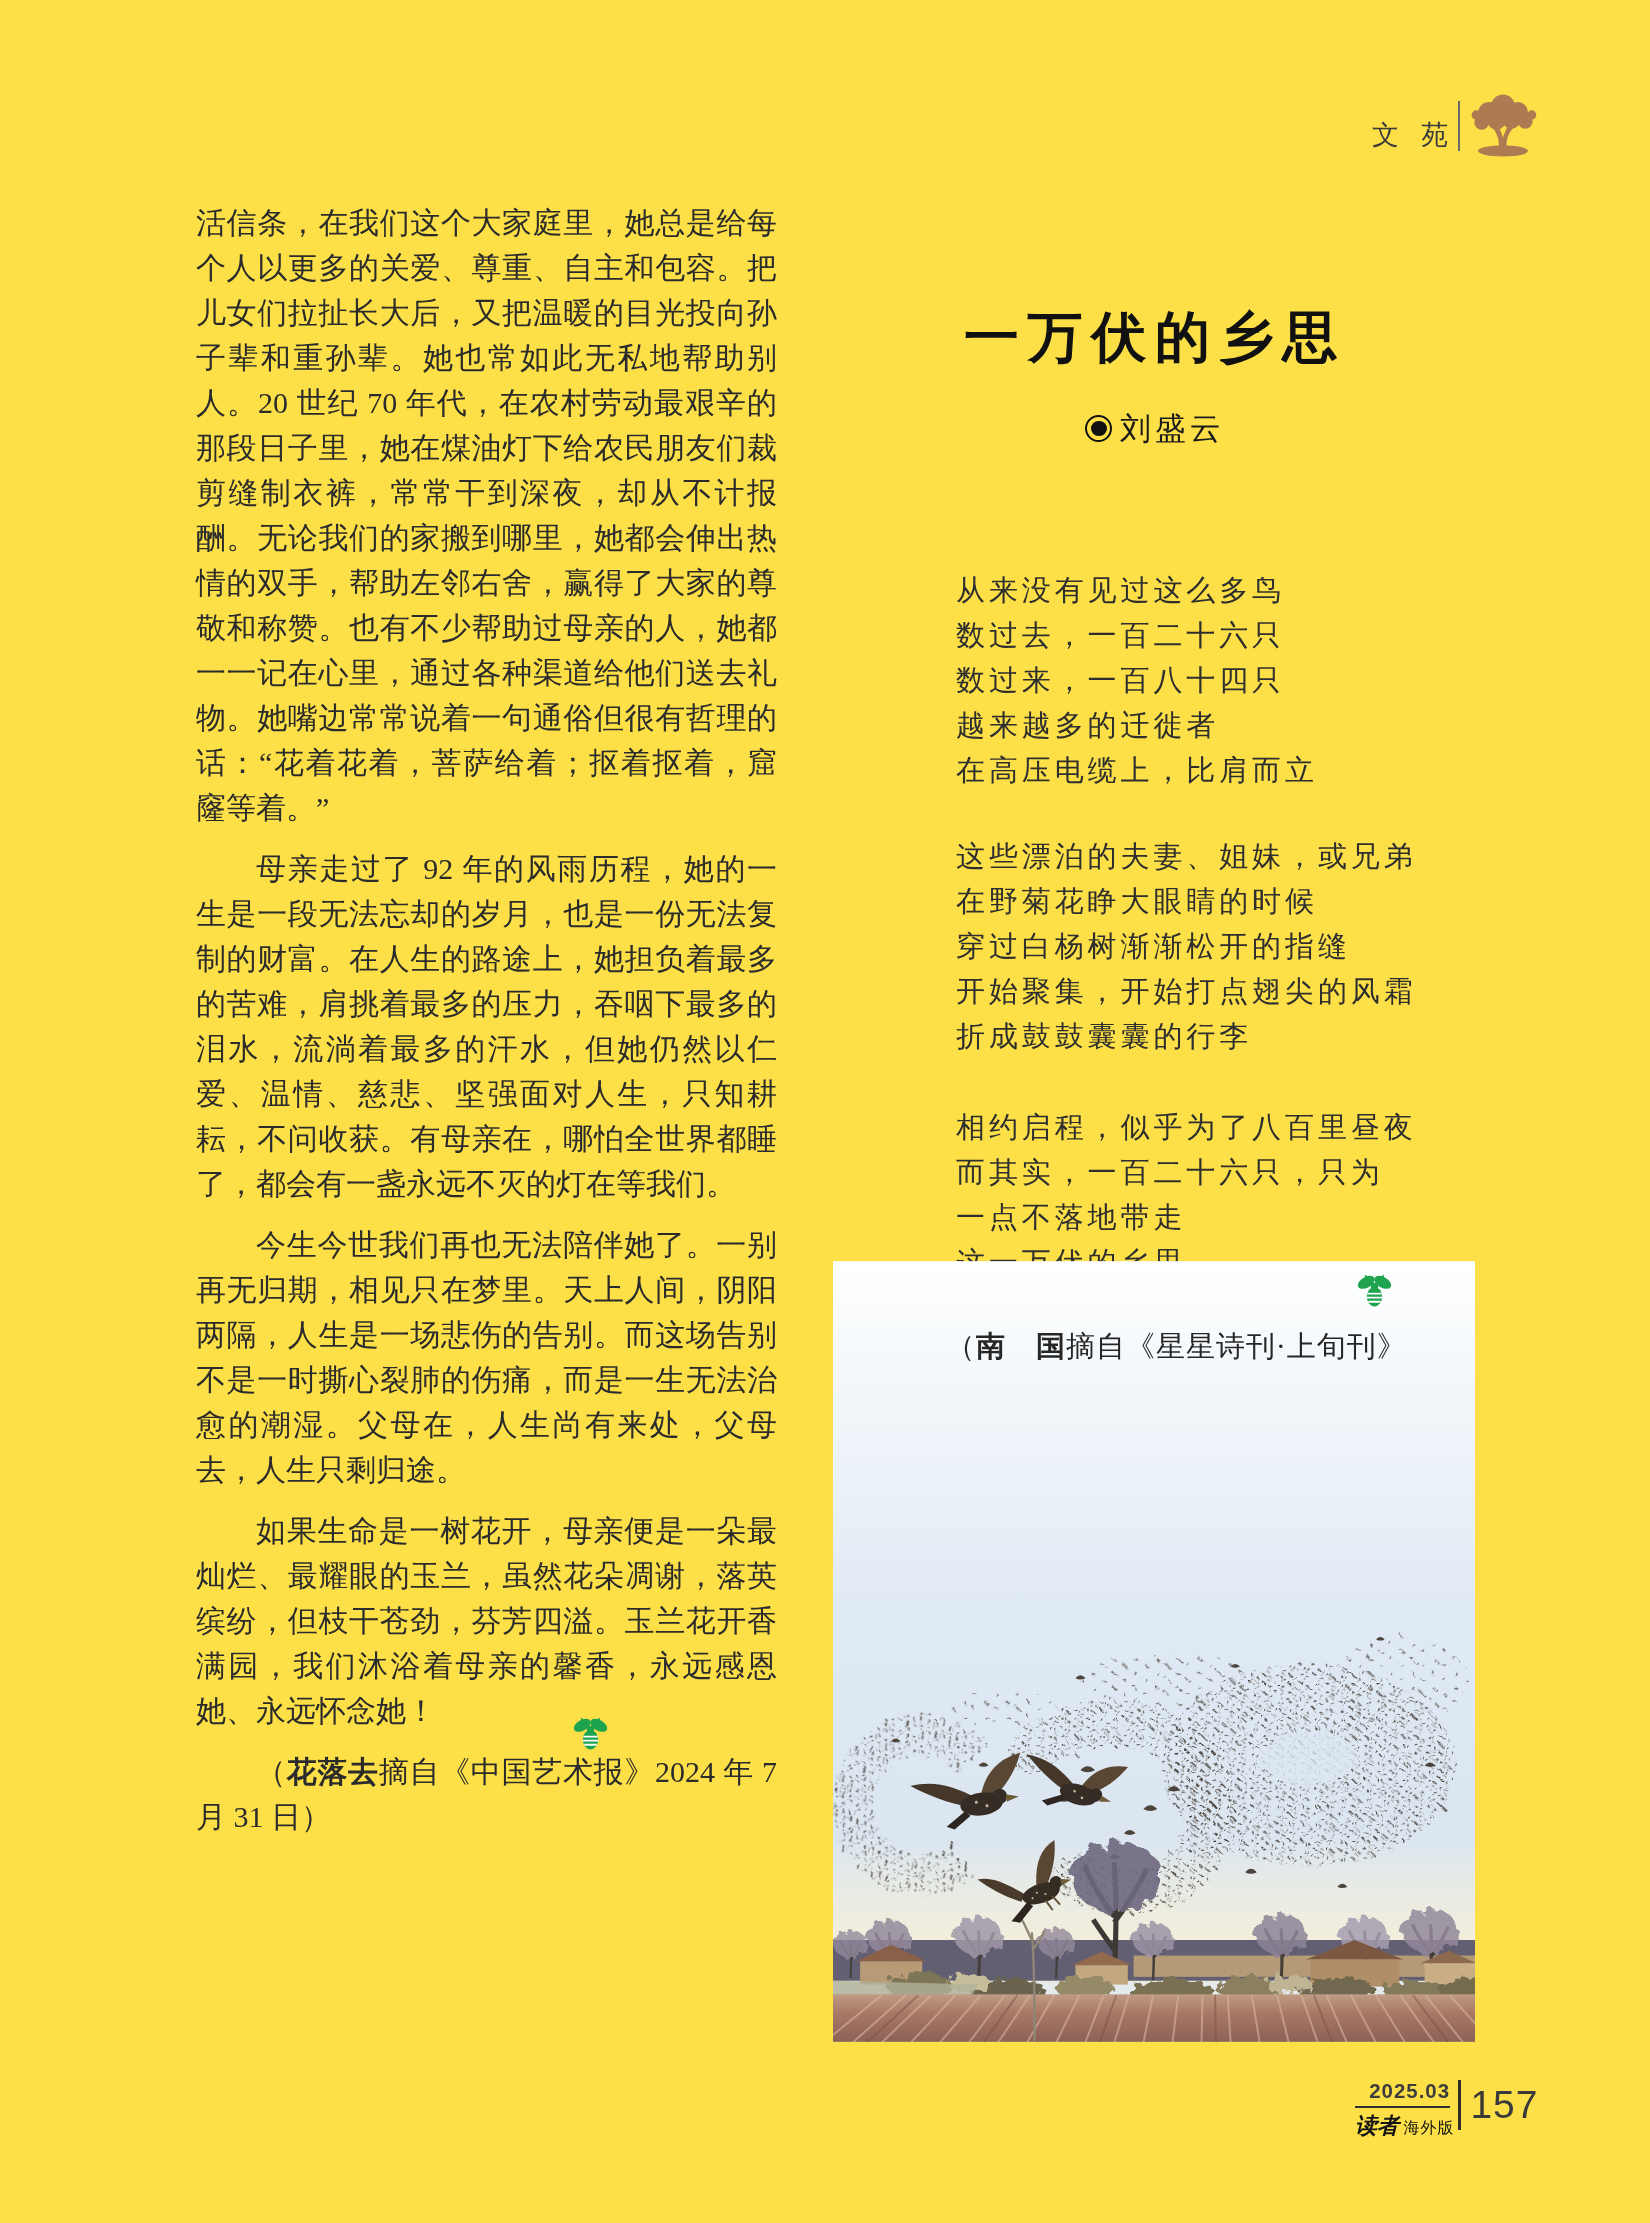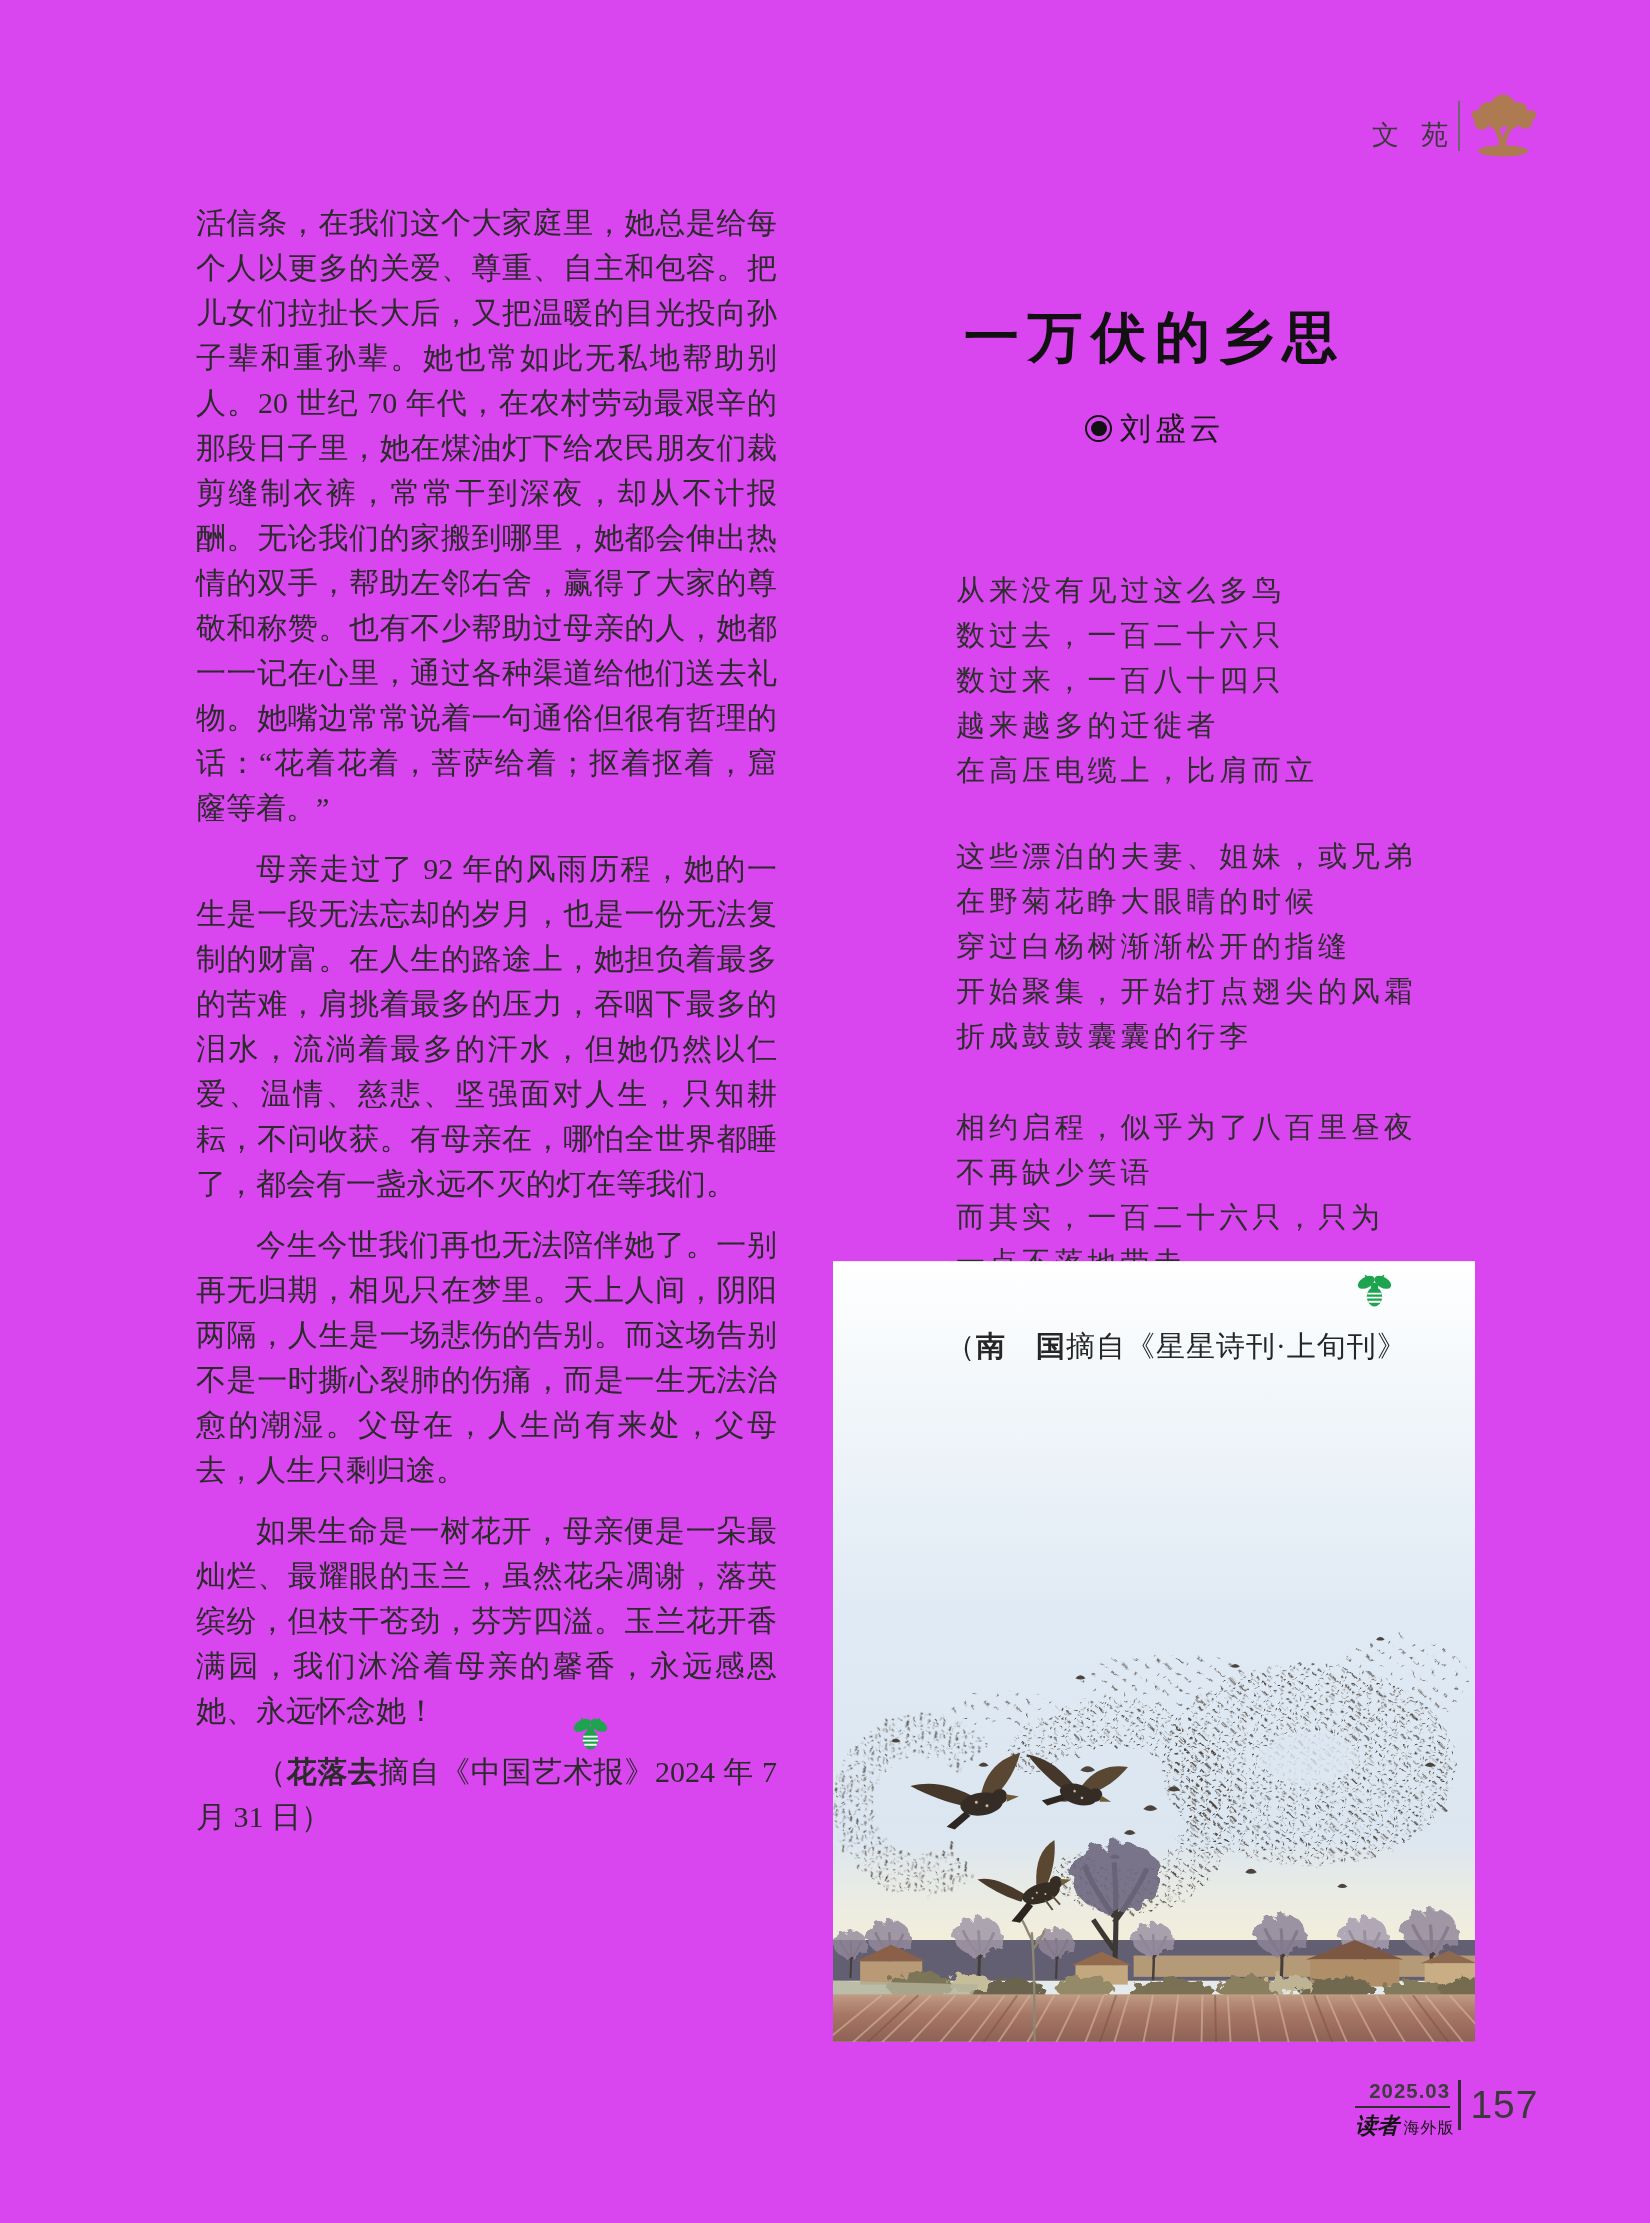--- a/index.html
+++ b/index.html
@@ -1,16 +1,16 @@
 <!DOCTYPE html>
 <html><head>
 <meta charset="utf-8">
 <style>
   html,body{margin:0;padding:0;background:#fff;}
-  .page{position:relative;width:1651px;height:2223px;background:#d946ef;overflow:hidden;
+  .page{position:relative;width:1651px;height:2223px;background:#fde047;overflow:hidden;
         font-family:"Liberation Serif","DejaVu Serif",serif;color:#2b2b2b;}
 
   
   .section-tag{position:absolute;left:1372px;top:93px;display:flex;align-items:center;}
   .section-label{font-size:27px;letter-spacing:7.8px;color:#3b3b3b;white-space:nowrap;padding-top:17.5px;}
   .section-divider{width:1.9px;height:50px;background:#6a6a6a;margin:0 5.8px 0 1.9px;}
 
   
   .left-col{position:absolute;left:180px;top:184px;width:613px;font-size:30px;line-height:45px;
             text-align:justify;}
@@ -110,21 +110,20 @@
     </div>
   <div class="stanza stanza-2">
       <div class="pline">这些漂泊的夫妻、姐妹，或兄弟</div>
       <div class="pline">在野菊花睁大眼睛的时候</div>
       <div class="pline">穿过白杨树渐渐松开的指缝</div>
       <div class="pline">开始聚集，开始打点翅尖的风霜</div>
       <div class="pline">折成鼓鼓囊囊的行李</div>
     </div>
   <div class="stanza stanza-3">
       <div class="pline">相约启程，似乎为了八百里昼夜</div>
-      <div class="pline">不再缺少笑语</div>
       <div class="pline">而其实，一百二十六只，只为</div>
       <div class="pline">一点不落地带走</div>
       <div class="pline">这一万伏的乡思</div>
     </div>
 
   <span class="bee-poem">
     <svg width="39" height="35" viewBox="0 0 38 34">
       <g fill="#1ea34e">
         <ellipse cx="11" cy="9" rx="9" ry="5.2" transform="rotate(-30 11 9)"></ellipse>
         <ellipse cx="27" cy="9" rx="9" ry="5.2" transform="rotate(30 27 9)"></ellipse>

